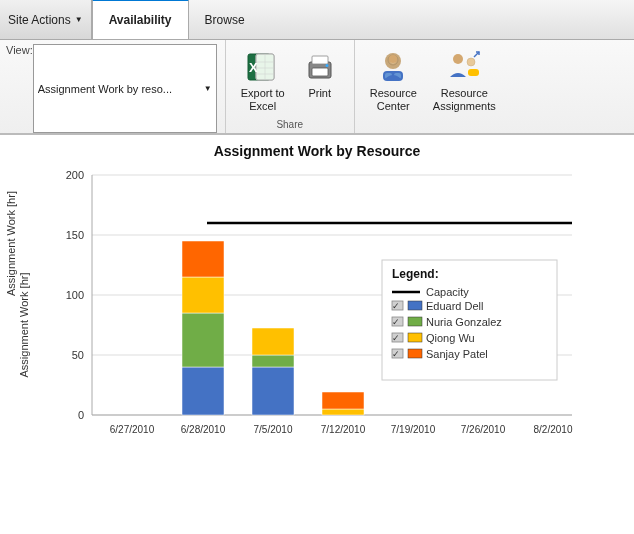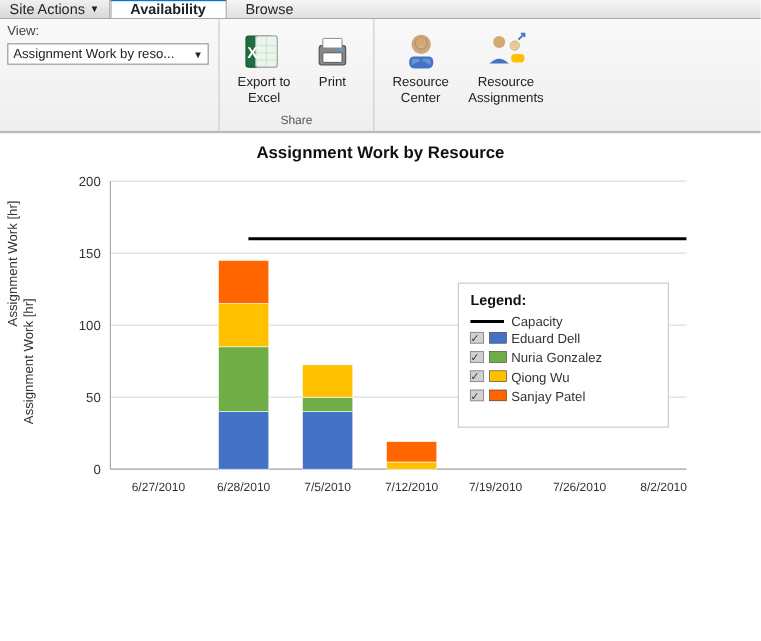--- a/index.html
+++ b/index.html
@@ -4,21 +4,21 @@
   <style>
     * { box-sizing: border-box; margin: 0; padding: 0; }
     body { font-family: 'Segoe UI', Arial, sans-serif; font-size: 12px; background: #fff; width: 634px; height: 534px; overflow: hidden; }
 
     
     .top-nav {
       display: flex;
       align-items: stretch;
       background: linear-gradient(to bottom, #f5f5f5, #e0e0e0);
       border-bottom: 1px solid #aaa;
-      height: 16px;
+      height: 40px;
     }
     .site-actions-btn {
       display: flex;
       align-items: center;
       padding: 0 8px;
       background: linear-gradient(to bottom, #f0f0f0, #d8d8d8);
       border-right: 1px solid #aaa;
       cursor: pointer;
       font-size: 12px;
       color: #222;
@@ -78,23 +78,23 @@
   <div class="nav-tab active">
     <span>Availability</span>
   </div>
   <div class="nav-tab">
     <span>Browse</span>
   </div>
 </div>
 
 <div style="display:flex; align-items:stretch; background:linear-gradient(to bottom,#f9f9f9,#efefef); border-bottom:2px solid #bbb; min-height:76px;">
 
-  <div style="display:flex;flex-direction:column;border-right:1px solid #ccc;padding:4px 8px 0 6px;">
+  <div style="display:flex;flex-direction:row;border-right:1px solid #ccc;padding:4px 8px 0 6px;">
     <div style="font-size:11px;color:#444;margin-bottom:4px;">View:</div>
-    <div style="display:flex;align-items:center;border:1px solid #999;background:#fff;padding:2px 4px;cursor:pointer;font-size:11px;color:#222;width:168px;">
+    <div style="display:flex;align-items:center;border:1px solid #999;background:#fff;padding:2px 4px;cursor:pointer;font-size:11px;color:#222;width:184px;">
       <span style="flex:1;overflow:hidden;white-space:nowrap;text-overflow:ellipsis;">Assignment Work by reso...</span>
       <span style="font-size:8px;margin-left:4px;">▼</span>
     </div>
   </div>
 
   <div style="display:flex;flex-direction:column;border-right:1px solid #ccc;padding:0 8px;">
     <div style="display:flex;gap:2px;flex:1;align-items:flex-start;padding-top:4px;">
 
       <div class="ribbon-btn">
         <div class="icon-box">

